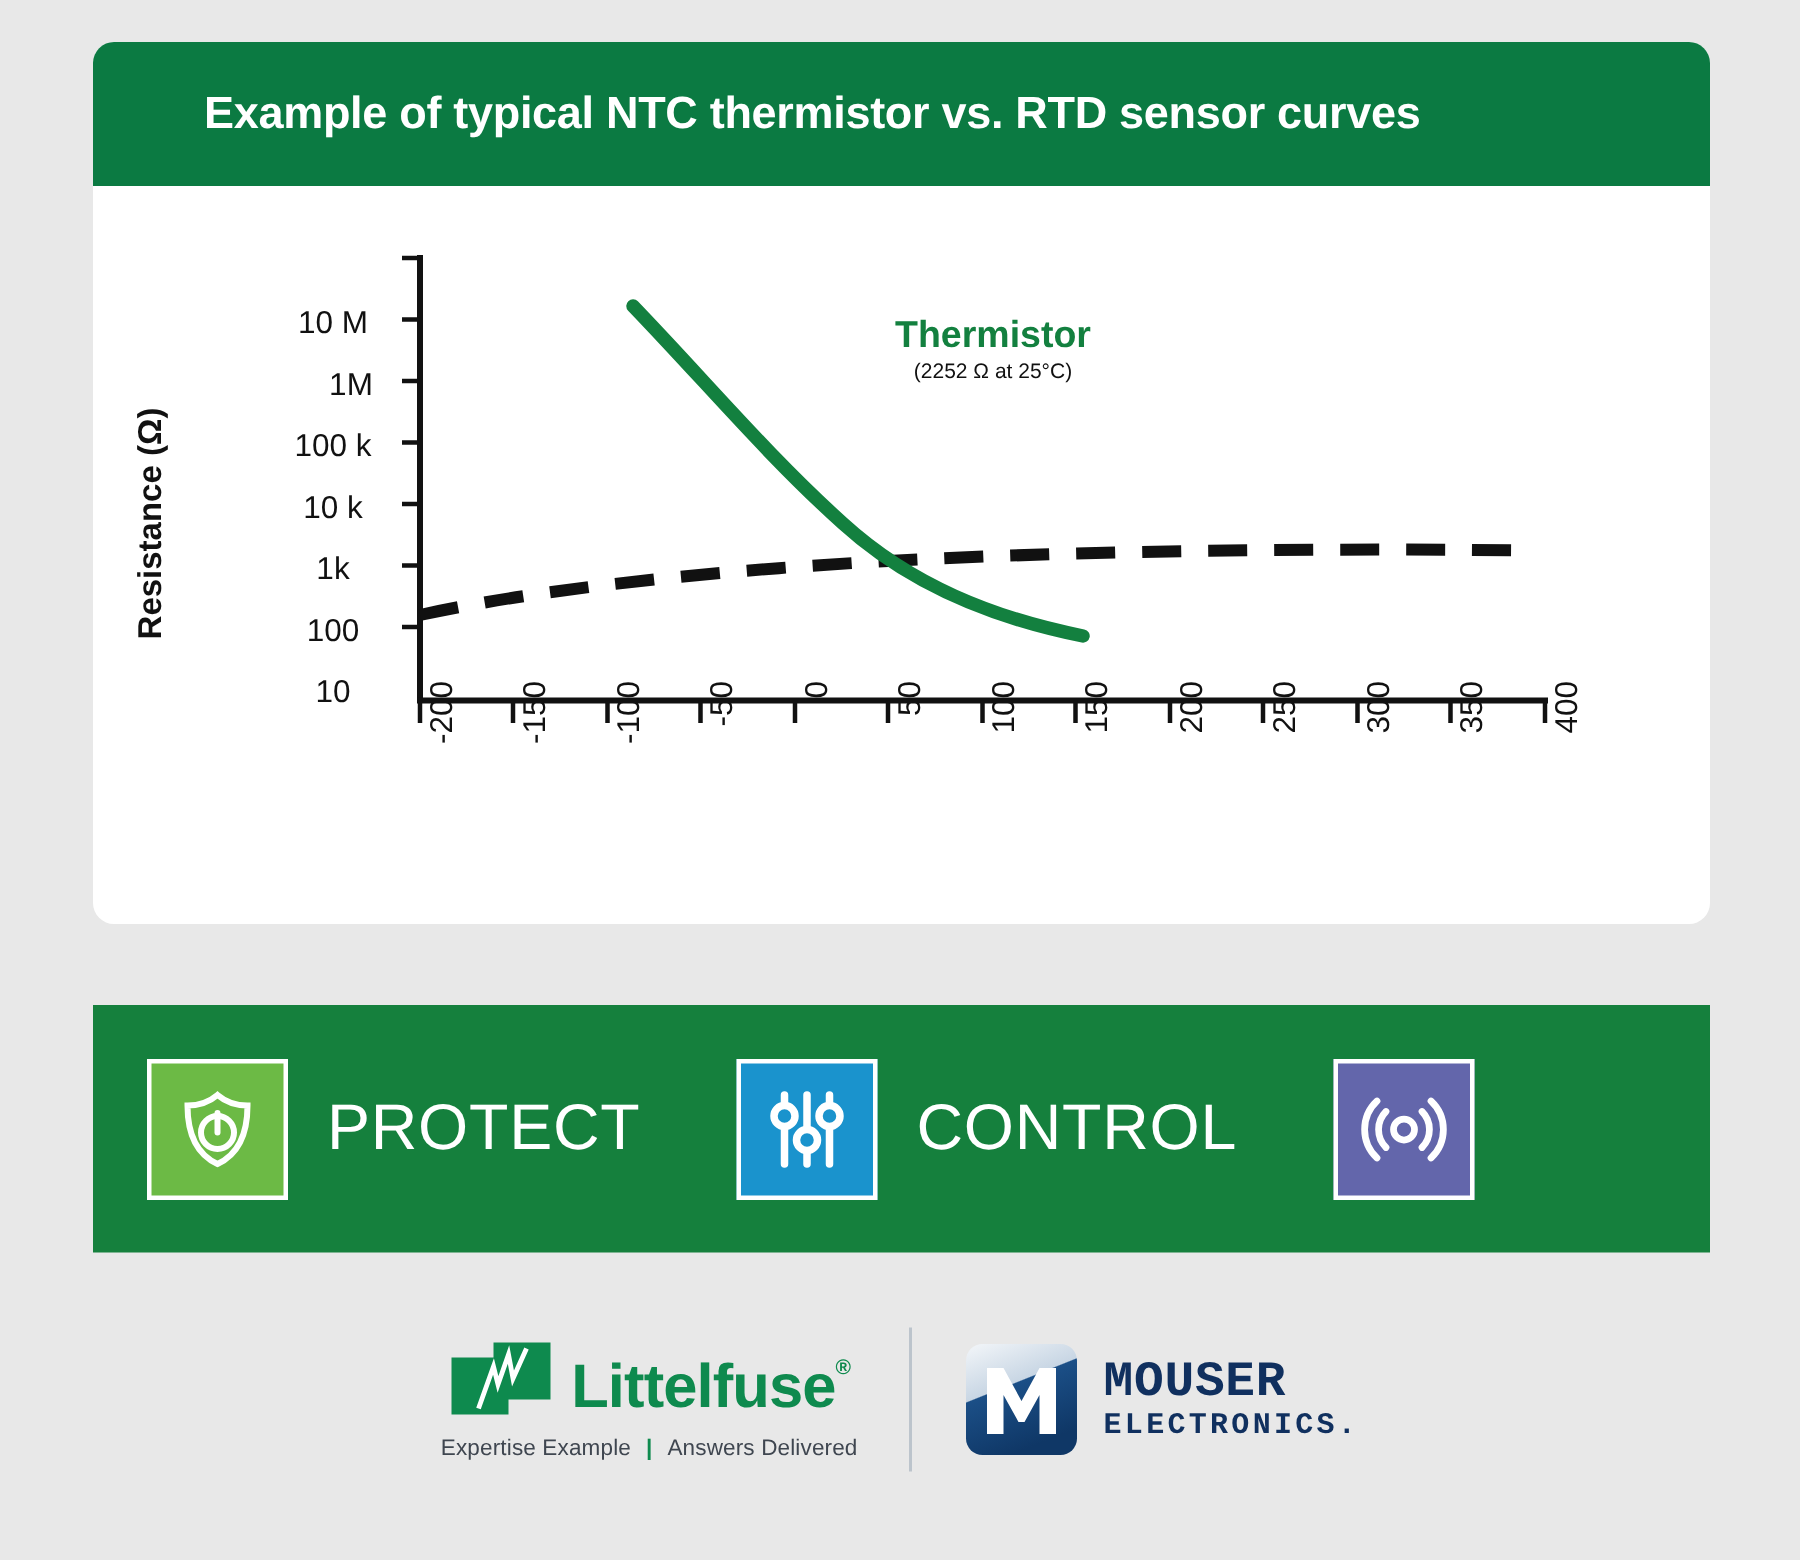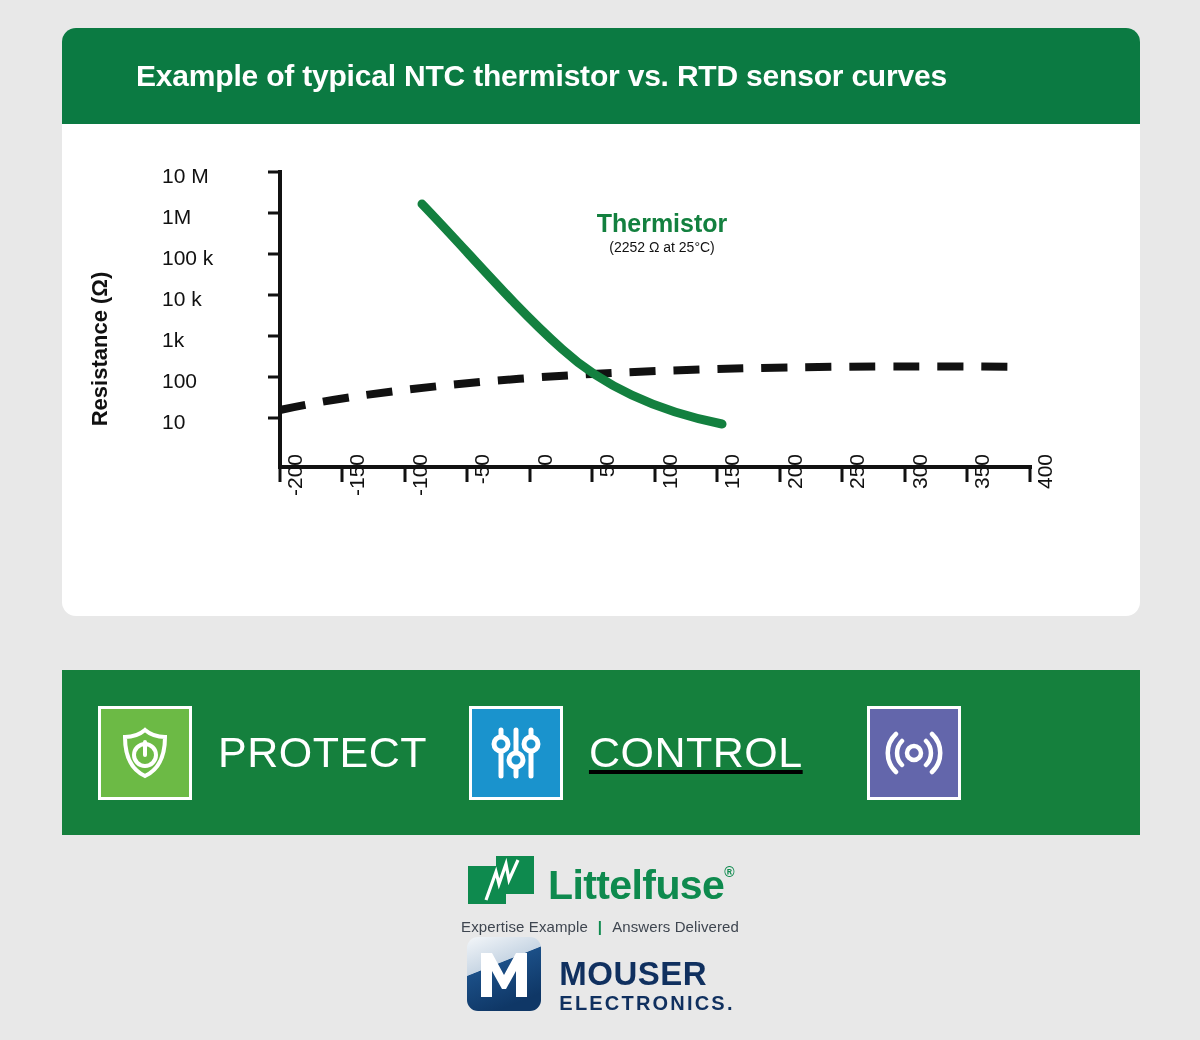--- a/index.html
+++ b/index.html
@@ -40,23 +40,24 @@
     position: absolute;
     left: -62px; top: 212px;
     width: 200px;
     transform: rotate(-90deg);
     transform-origin: center center;
     text-align: center;
     font-size: 22px; font-weight: bold; color: #111;
   }
   .ytick {
     position: absolute;
-    text-align: left;
+    text-align: center;
     font-size: 21px; color: #111;
     width: 120px;
+    margin-top: 40px;
   }
   .xtick {
     position: absolute;
     font-size: 21px; color: #111;
     transform: rotate(-90deg);
     transform-origin: right center;
     text-align: right;
     white-space: nowrap;
     width: 80px;
   }
@@ -86,60 +87,60 @@
     font-size: 43px;
     letter-spacing: 0.5px;
     margin-left: 26px;
     margin-right: 42px;
   }
 
   
   .footer {
     position: absolute; left: 0; top: 868px;
     width: 1200px; height: 130px;
-    display: flex; align-items: center; justify-content: center; flex-direction: column;
+    display: flex; align-items: center; justify-content: center;
   }
   .lf-block { display: flex; flex-direction: column; align-items: center; }
   .lf-top { display: flex; align-items: flex-end; }
   .lf-word {
     font-size: 41px; font-weight: bold; color: #0e8a4e;
     letter-spacing: -0.6px; margin-left: 12px; line-height: 1;
   }
   .lf-reg { font-size: 14px; color: #0e8a4e; vertical-align: top; }
   .lf-tag {
     margin-top: 12px;
     font-size: 15px; color: #3f4650;
     letter-spacing: 0.1px;
     display: flex; align-items: center; gap: 10px;
   }
   .lf-sep { color: #0e8a4e; font-weight: bold; }
   .divider {
     width: 2px; height: 96px; background: #bcc4cc; margin: 0 34px;
   }
-  .mo-block { display: flex; align-items: flex-end; }
+  .mo-block { display: flex; align-items: center; font-family: Liberation Mono, monospace; }
   .mo-text { margin-left: 16px; line-height: 1; }
   .mo-name { font-size: 33px; font-weight: bold; color: #10305f; letter-spacing: 0.5px; }
   .mo-sub  { font-size: 20px; font-weight: bold; color: #10305f; letter-spacing: 2.2px; margin-top: 3px; }
 </style>
 </head>
 <body>
 
 <div id="root">
 
   <div class="card">
     <div class="card-header">
       <div class="card-title">Example of typical NTC thermistor vs. RTD sensor curves</div>
     </div>
 
     <div class="chart-area">
 
       <div class="ylabel-text">Resistance (Ω)</div>
 
       <div class="ytick" style="left:100px; top:40px;">10 M</div>
-      <div class="ytick" style="left:100px; top:81px;">1M</div>
+      <div class="ytick" style="left:112px; top:81px;">1M</div>
       <div class="ytick" style="left:100px; top:122px;">100 k</div>
       <div class="ytick" style="left:100px; top:163px;">10 k</div>
       <div class="ytick" style="left:100px; top:204px;">1k</div>
       <div class="ytick" style="left:100px; top:245px;">100</div>
       <div class="ytick" style="left:100px; top:286px;">10</div>
 
       <div class="xtick" style="left:153px; top:318px;">-200</div>
       <div class="xtick" style="left:215px; top:318px;">-150</div>
       <div class="xtick" style="left:278px; top:318px;">-100</div>
       <div class="xtick" style="left:340px; top:318px;">-50</div>
@@ -205,21 +206,21 @@
       <div class="pill-icon" style="background:#6cba45;">
         <svg width="58" height="58" viewBox="0 0 58 58">
           <path d="M29 6 C22 12 14 13 9 13 C9 34 16 46 29 52 C42 46 49 34 49 13 C44 13 36 12 29 6 Z" fill="none" stroke="#ffffff" stroke-width="4"></path>
           <circle cx="29" cy="31" r="11" fill="none" stroke="#ffffff" stroke-width="4"></circle>
           <line x1="29" y1="18" x2="29" y2="31" stroke="#ffffff" stroke-width="4" stroke-linecap="round"></line>
         </svg>
       </div>
       <div class="pill-label">PROTECT</div>
     </div>
 
-    <div class="pill" style="text-decoration:underline;">
+    <div class="pill" style="margin-left:22px;">
       <div class="pill-icon" style="background:#1a93cd;">
         <svg width="58" height="58" viewBox="0 0 58 58">
           <line x1="14" y1="6" x2="14" y2="52" stroke="#ffffff" stroke-width="5" stroke-linecap="round"></line>
           <line x1="29" y1="6" x2="29" y2="52" stroke="#ffffff" stroke-width="5" stroke-linecap="round"></line>
           <line x1="44" y1="6" x2="44" y2="52" stroke="#ffffff" stroke-width="5" stroke-linecap="round"></line>
           <circle cx="14" cy="20" r="7" fill="#1a93cd" stroke="#ffffff" stroke-width="5"></circle>
           <circle cx="29" cy="36" r="7" fill="#1a93cd" stroke="#ffffff" stroke-width="5"></circle>
           <circle cx="44" cy="20" r="7" fill="#1a93cd" stroke="#ffffff" stroke-width="5"></circle>
         </svg>
       </div>

